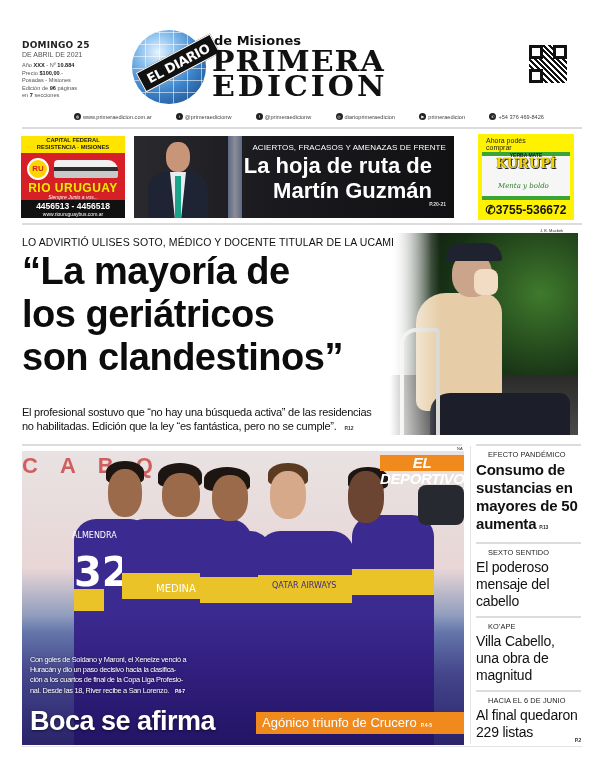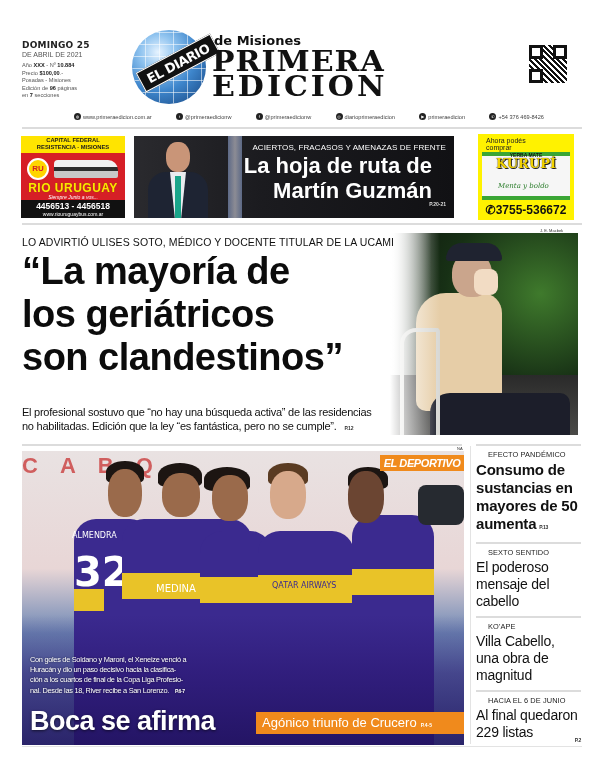--- a/index.html
+++ b/index.html
@@ -95,21 +95,21 @@
   .sports { position: absolute; left: 22px; top: 451px; width: 442px; height: 294px; overflow: hidden;
     background: linear-gradient(180deg, #e9e2e2 0%, #e8d6d6 40%, #6f88b5 62%, #5c78aa 100%); }
   .sports .banner-red { position: absolute; left: 0; top: 2px; width: 442px; height: 20px; color: #c62828; font-weight: bold; font-size: 22px; letter-spacing: 22px; opacity: 0.7; }
   .sports .player { position: absolute; background: #3b2a8f; border-radius: 22px 22px 0 0; }
   .sports .stripe { position: absolute; background: #e9c328; }
   .sports .head { position: absolute; border-radius: 45%; background: #9a6a4b; }
   .sports .hair { position: absolute; border-radius: 50% 50% 20% 20%; background: #1c1512; }
   .sports .num { position: absolute; color: #fff; font-weight: bold; font-family: "DejaVu Sans", sans-serif; }
   .sports .shirtname { position: absolute; color: #fff; font-weight: normal; font-size: 8px; font-family: "DejaVu Sans", sans-serif; }
   .sports .shade { position: absolute; left: 0; right: 0; bottom: 0; height: 130px; background: linear-gradient(180deg, rgba(40,20,110,0) 0%, rgba(40,20,110,0.55) 45%, rgba(30,15,90,0.8) 100%); }
-  .sports-tag { position: absolute; left: 380px; top: 455px; width: 84px; height: 16px; background: #f08a1c; color: #fff; font-weight: bold; font-style: italic; font-size: 11px; line-height: 16px; text-align: center; letter-spacing: -0.4px; }
+  .sports-tag { position: absolute; left: 380px; top: 455px; width: 84px; height: 16px; background: #f08a1c; color: #fff; font-weight: bold; font-style: italic; font-size: 15px; line-height: 16px; text-align: center; letter-spacing: -0.4px; }
   .sports-credit { position: absolute; left: 457px; top: 446px; font-size: 4px; color: #333; }
   .sports-lead { position: absolute; left: 30px; top: 655px; width: 230px; font-size: 7.4px; line-height: 10.2px; color: #fff; letter-spacing: -0.3px; text-shadow: 0 0 2px rgba(0,0,0,0.6); }
   .sports-lead .page-ref { color: #fff; margin-left: 6px; }
   .sports-title { position: absolute; left: 30px; top: 706px; font-weight: bold; font-size: 27px; color: #fff; letter-spacing: -0.5px; text-shadow: 0 1px 3px rgba(0,0,0,0.6); }
   .crucero { position: absolute; left: 256px; top: 712px; width: 208px; height: 22px; background: #f08a1c; color: #fff; font-size: 13px; line-height: 22px; padding-left: 6px; }
   .crucero .page-ref { color: #fff; margin-left: 4px; }
 
   
   .side { position: absolute; left: 476px; top: 444px; width: 105px; }
   .side-rule { height: 2px; background: #dcdcdc; }

